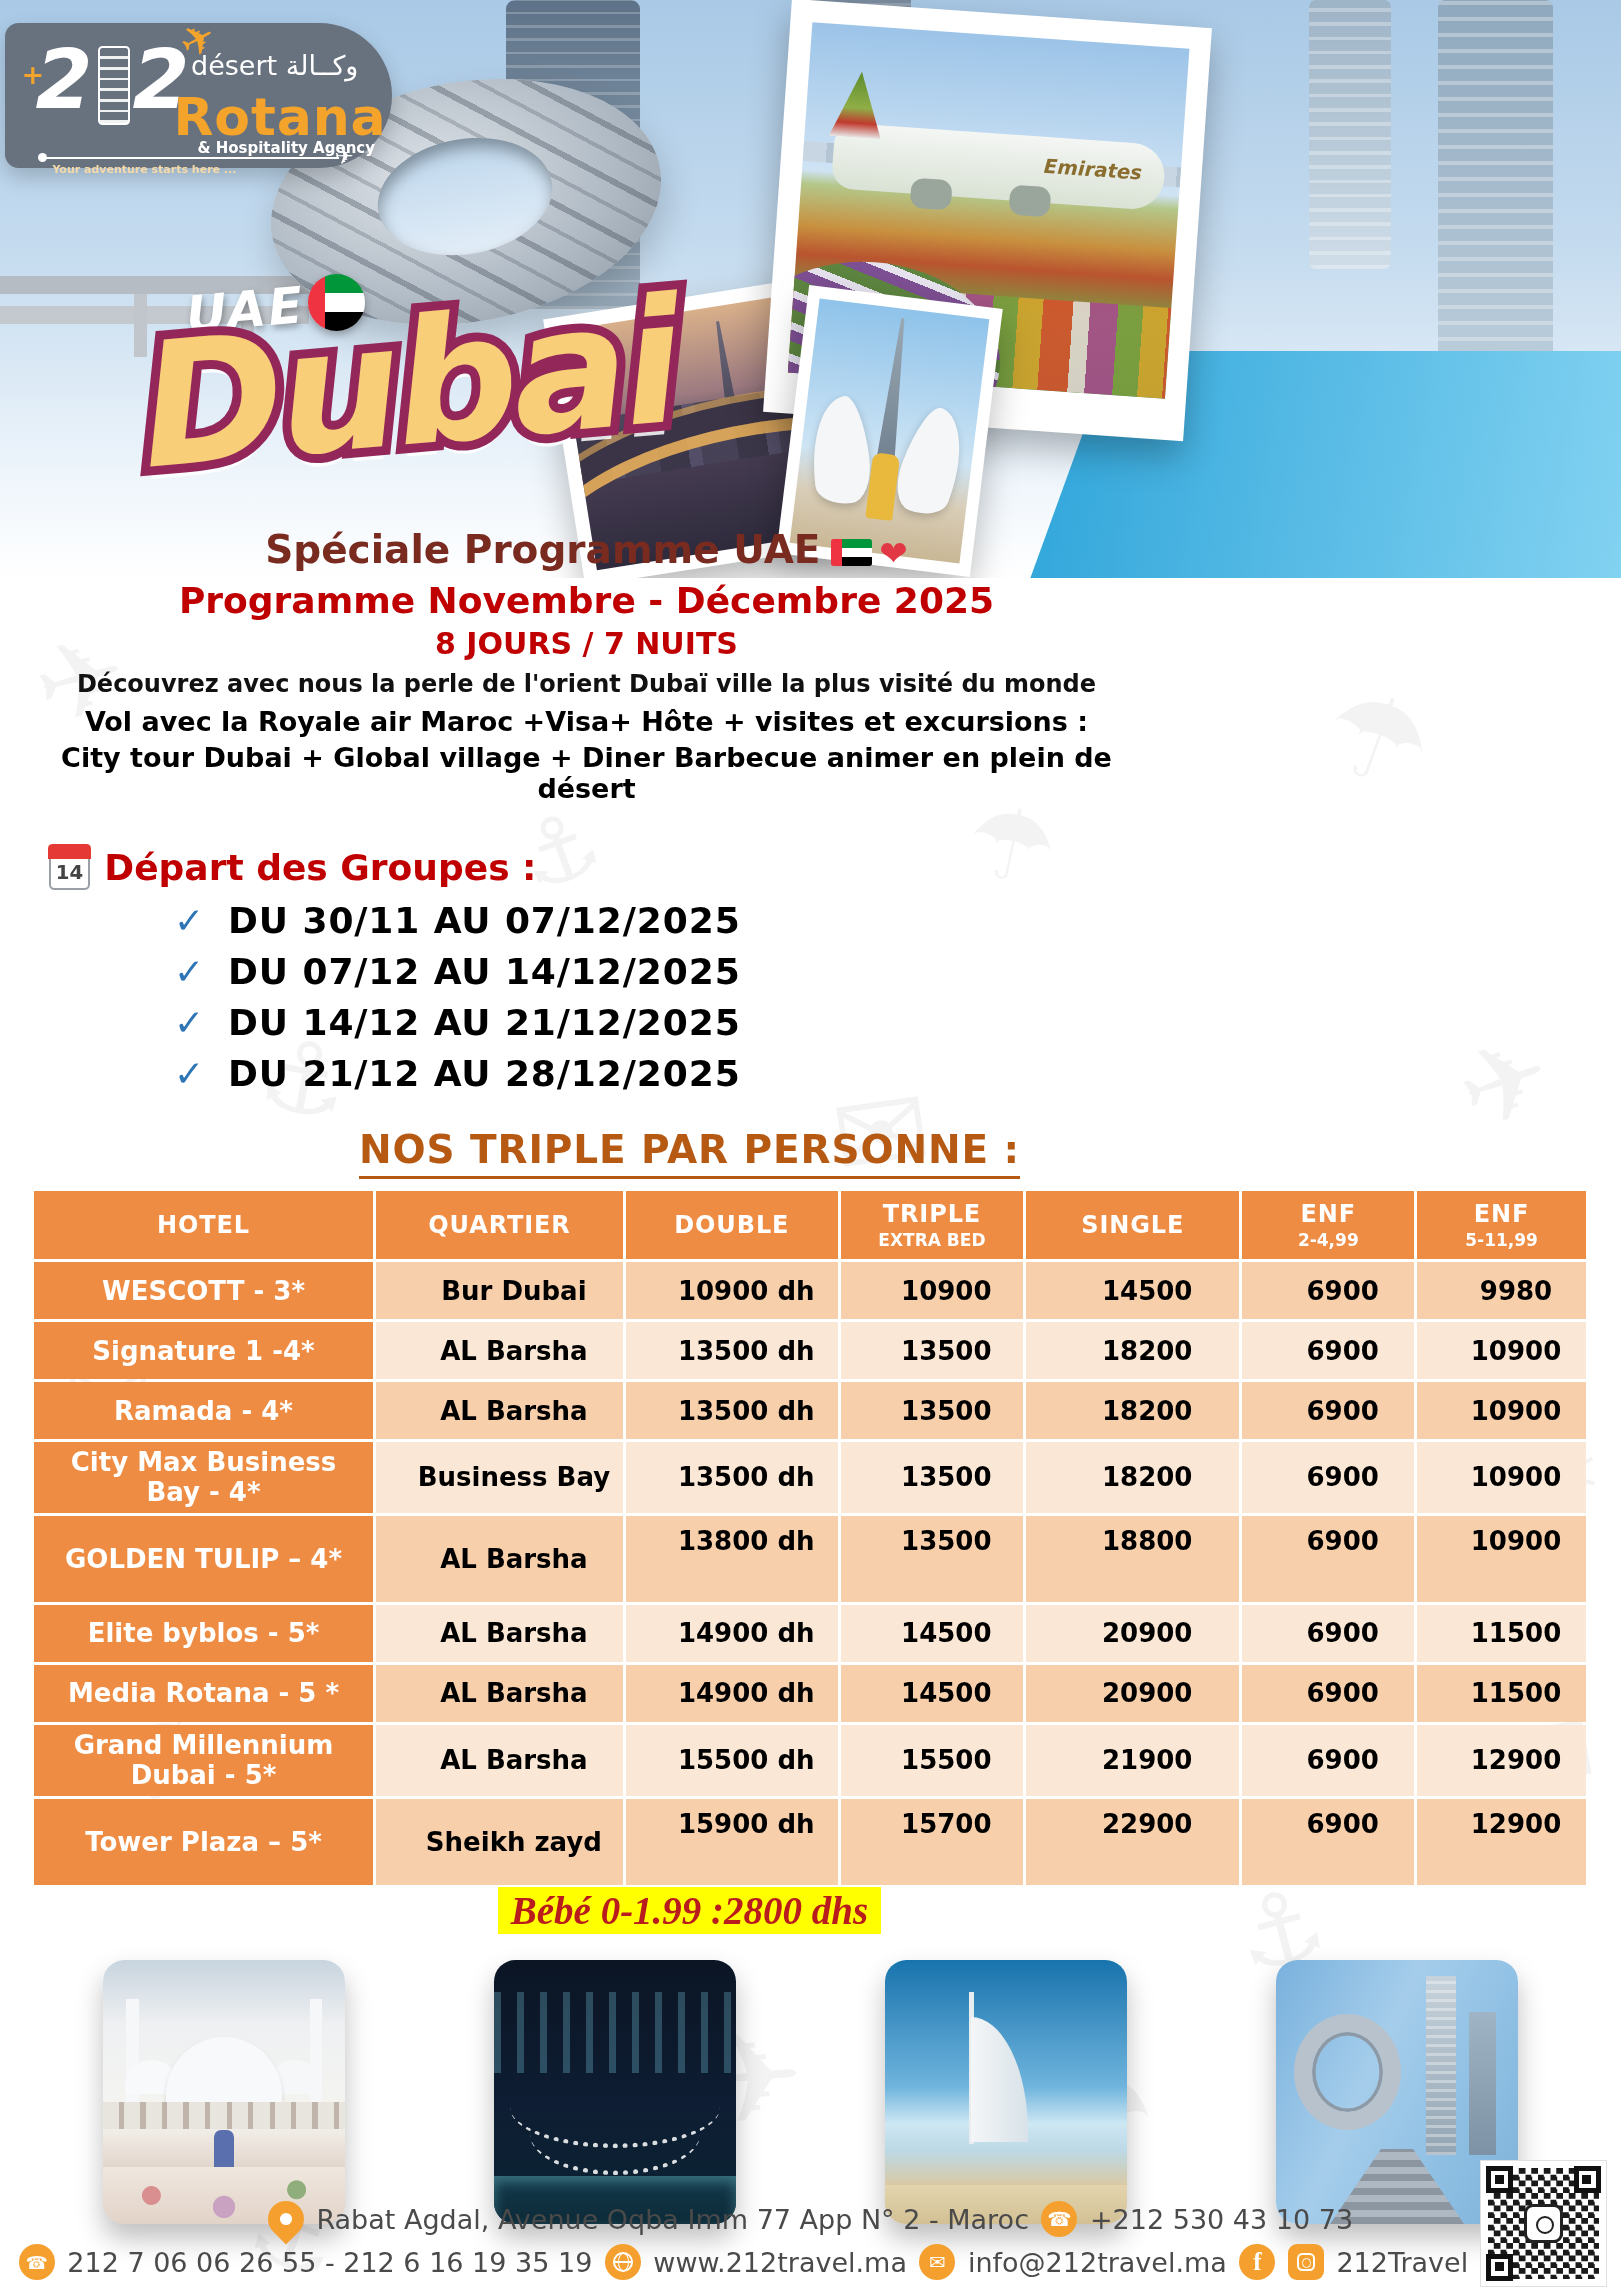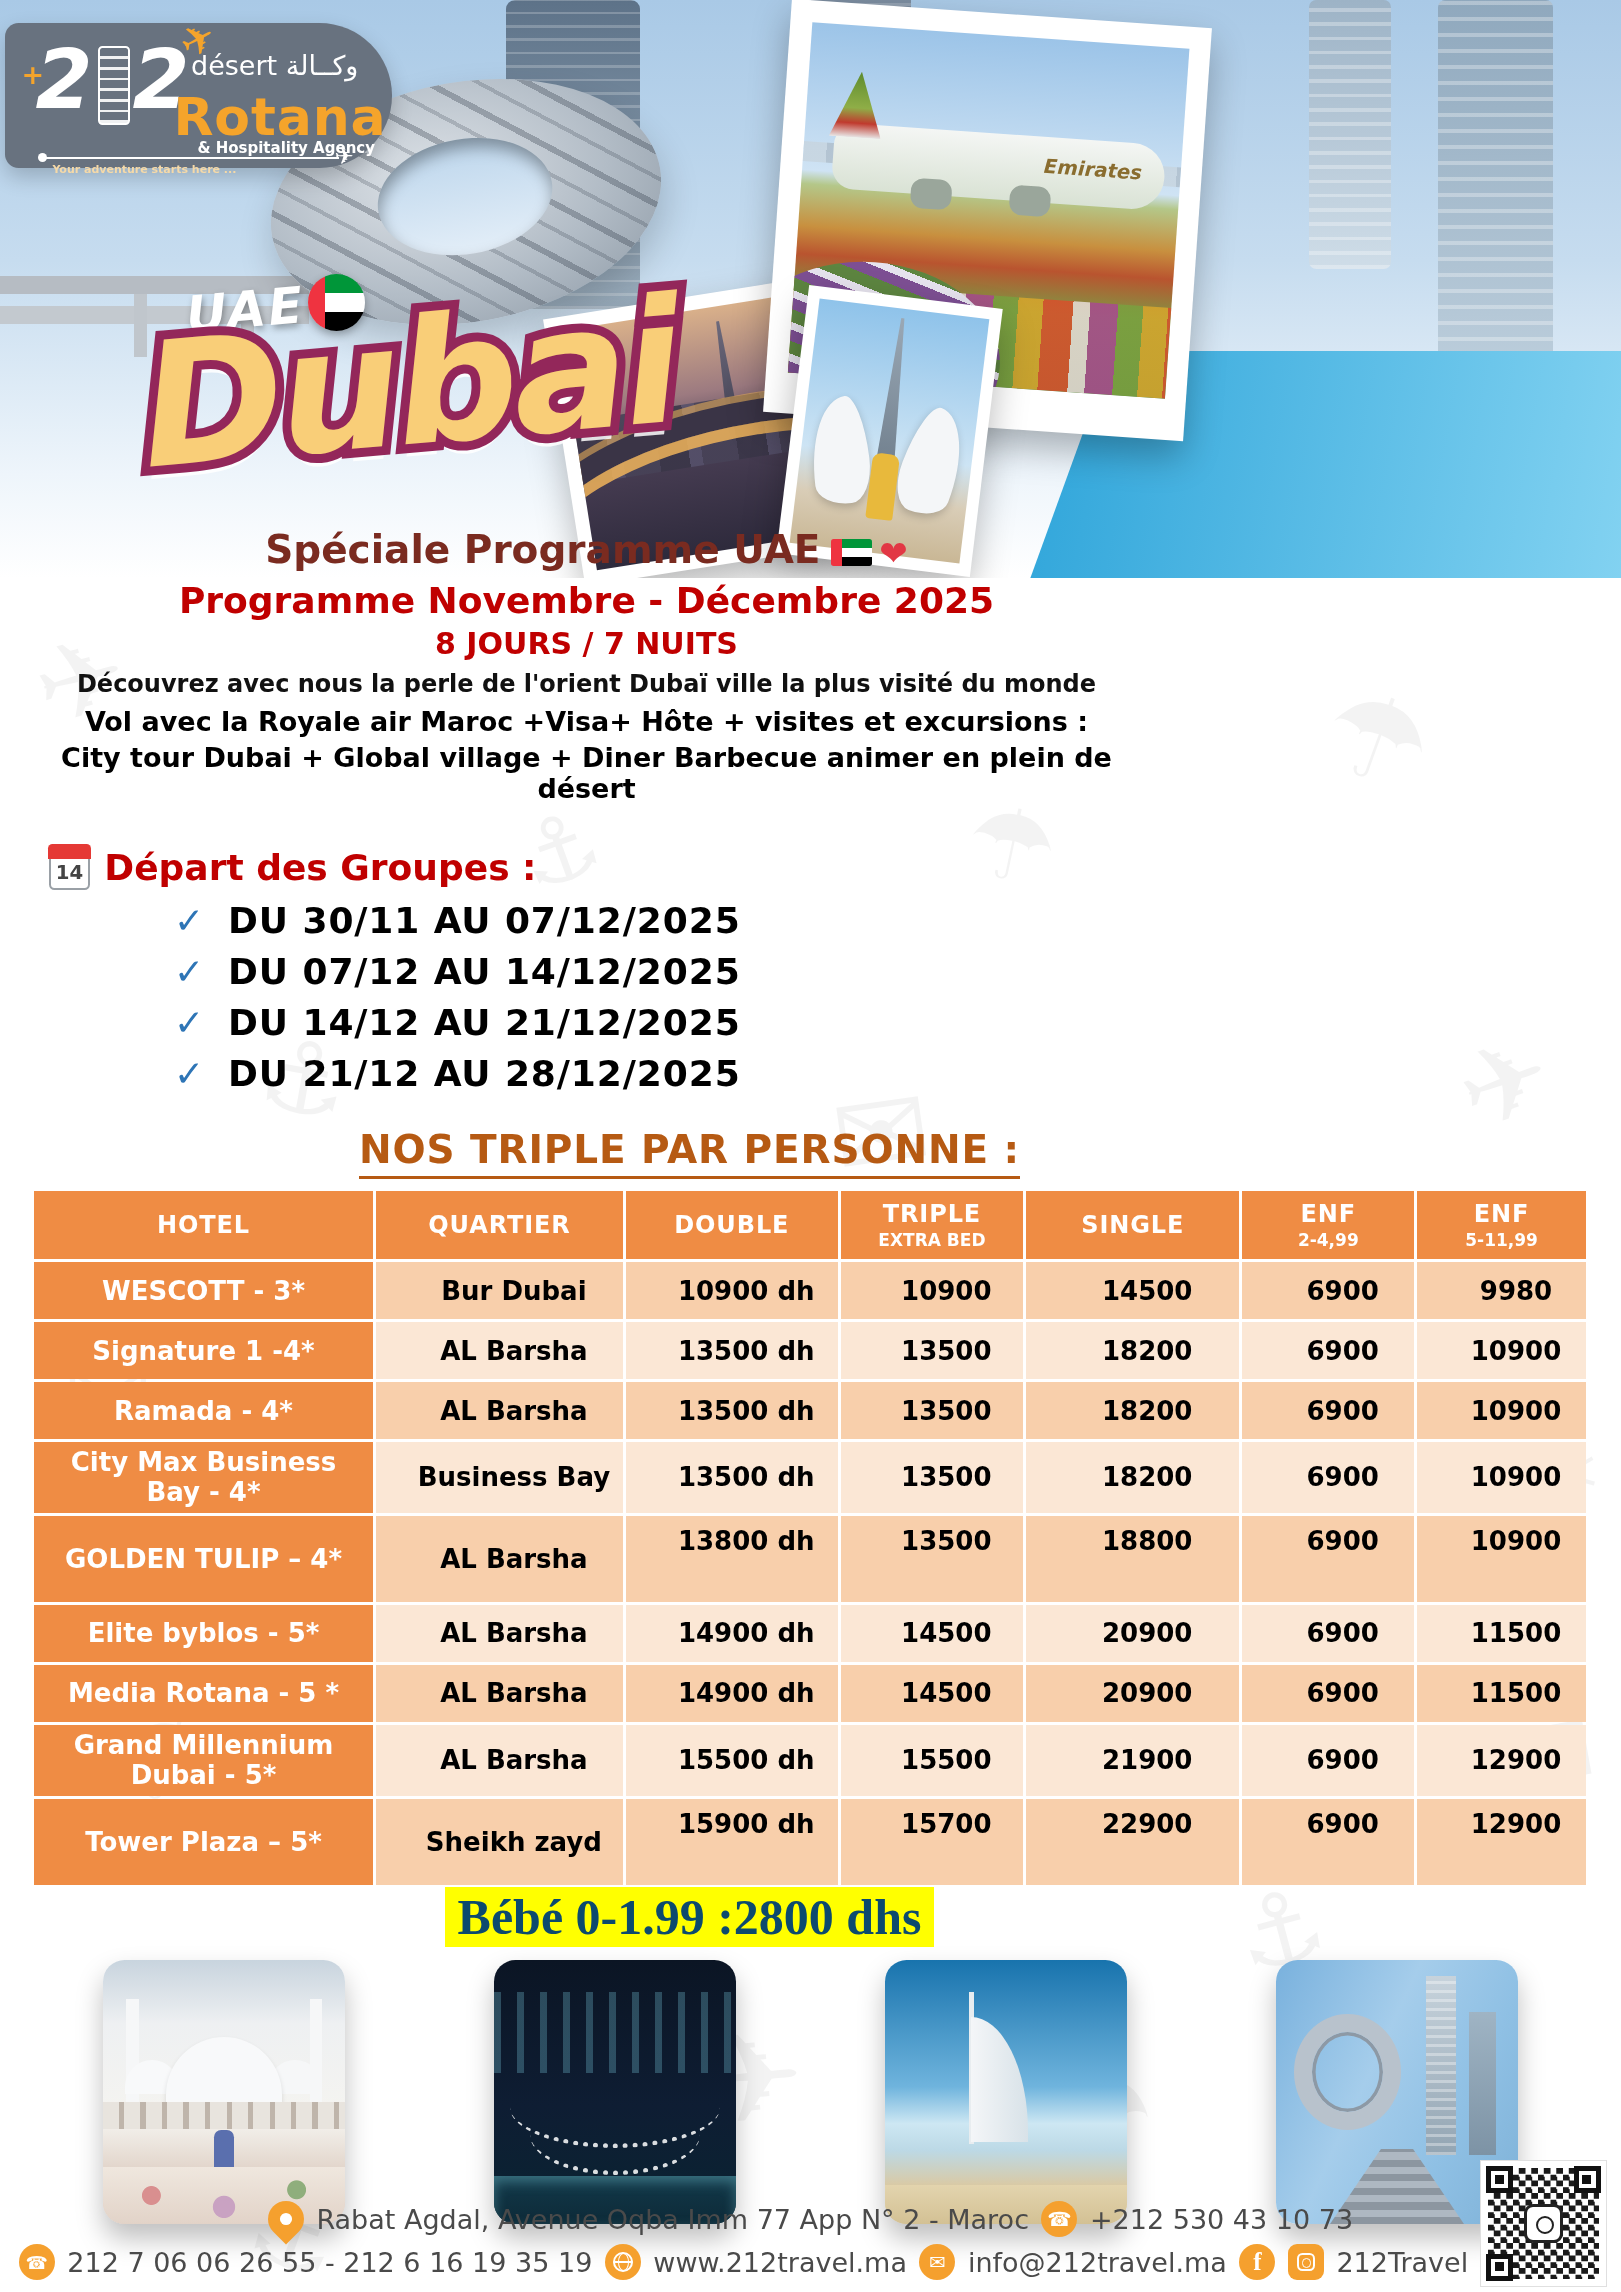--- a/index.html
+++ b/index.html
@@ -136,22 +136,22 @@
   table.tariffs .h-sub{font-size:17px;margin-top:1.8px;}
   table.tariffs td{vertical-align:middle;text-align:center;font-size:26px;font-weight:bold;height:57px;padding:5.4px 7.2px;}
   table.tariffs td.hotel{background:var(--accent);color:#fff;font-weight:600;font-size:26px;}
   #tariff-body tr:nth-child(odd) td.quartier,#tariff-body tr:nth-child(odd) td.value{background:var(--row-dark);}
   #tariff-body tr:nth-child(even) td.quartier,#tariff-body tr:nth-child(even) td.value{background:var(--row-light);}
   #tariff-body td.quartier,#tariff-body td.value{color:#000;padding-left:36px;}
   #tariff-body tr.tall td{height:86px;}
   #tariff-body tr.tall td.value{vertical-align:top;padding-top:10.7px;}
   
   .baby-note{position:absolute;left:31px;top:1888px;width:1317px;text-align:center;z-index:2;}
-  .baby-note span{background:#ffff00;color:#0c4a6e;font-family:"Liberation Serif","DejaVu Serif",serif;
-    font-weight:bold;font-size:50px;padding:1.8px 12.5px;}
+  .baby-note span{background:#ffff00;color:#b91c1c;font-family:"Liberation Serif","DejaVu Serif",serif;
+    font-weight:bold;font-size:39px;padding:1.8px 12.5px;font-style:italic;}
   
   .strip{position:absolute;left:103px;top:1960px;width:1415px;height:264px;display:flex;justify-content:space-between;z-index:2;}
   .strip .photo{position:relative;width:242px;height:264px;border-radius:21.5px;overflow:hidden;box-shadow:0 14.3px 27px rgba(0,0,0,.25);}
   .ph-mosque{background:linear-gradient(180deg,#c8d4de 0%,#eef0f2 24%,#f5f4f0 60%,#e3d7cd 78%,#d9c3bb 100%);}
   .ph-mosque .dome{position:absolute;left:50%;top:77px;width:116px;height:68px;margin-left:-58px;border-radius:58px 58px 0 0;background:#f8f9fa;box-shadow:0 2.7px 5.4px rgba(0,0,0,.12);}
   .ph-mosque .dome.small{width:54px;height:34px;margin-left:-99px;top:100px;box-shadow:143px 0 0 #f6f7f8;}
   .ph-mosque .minaret{position:absolute;top:39px;width:12.5px;height:113px;background:#f6f7f8;}
   .ph-mosque .minaret.m1{left:23px;} .ph-mosque .minaret.m2{right:23px;}
   .ph-mosque .arches{position:absolute;left:0;top:142px;width:100%;height:27px;background:repeating-linear-gradient(90deg,#e8e4de 0 16px,#bfb5ab 16px 21.5px);}
   .ph-mosque .person{position:absolute;left:50%;top:170px;width:19.7px;height:52px;margin-left:-9.9px;border-radius:7.2px 7.2px 1.8px 1.8px;background:#5a6fae;}

